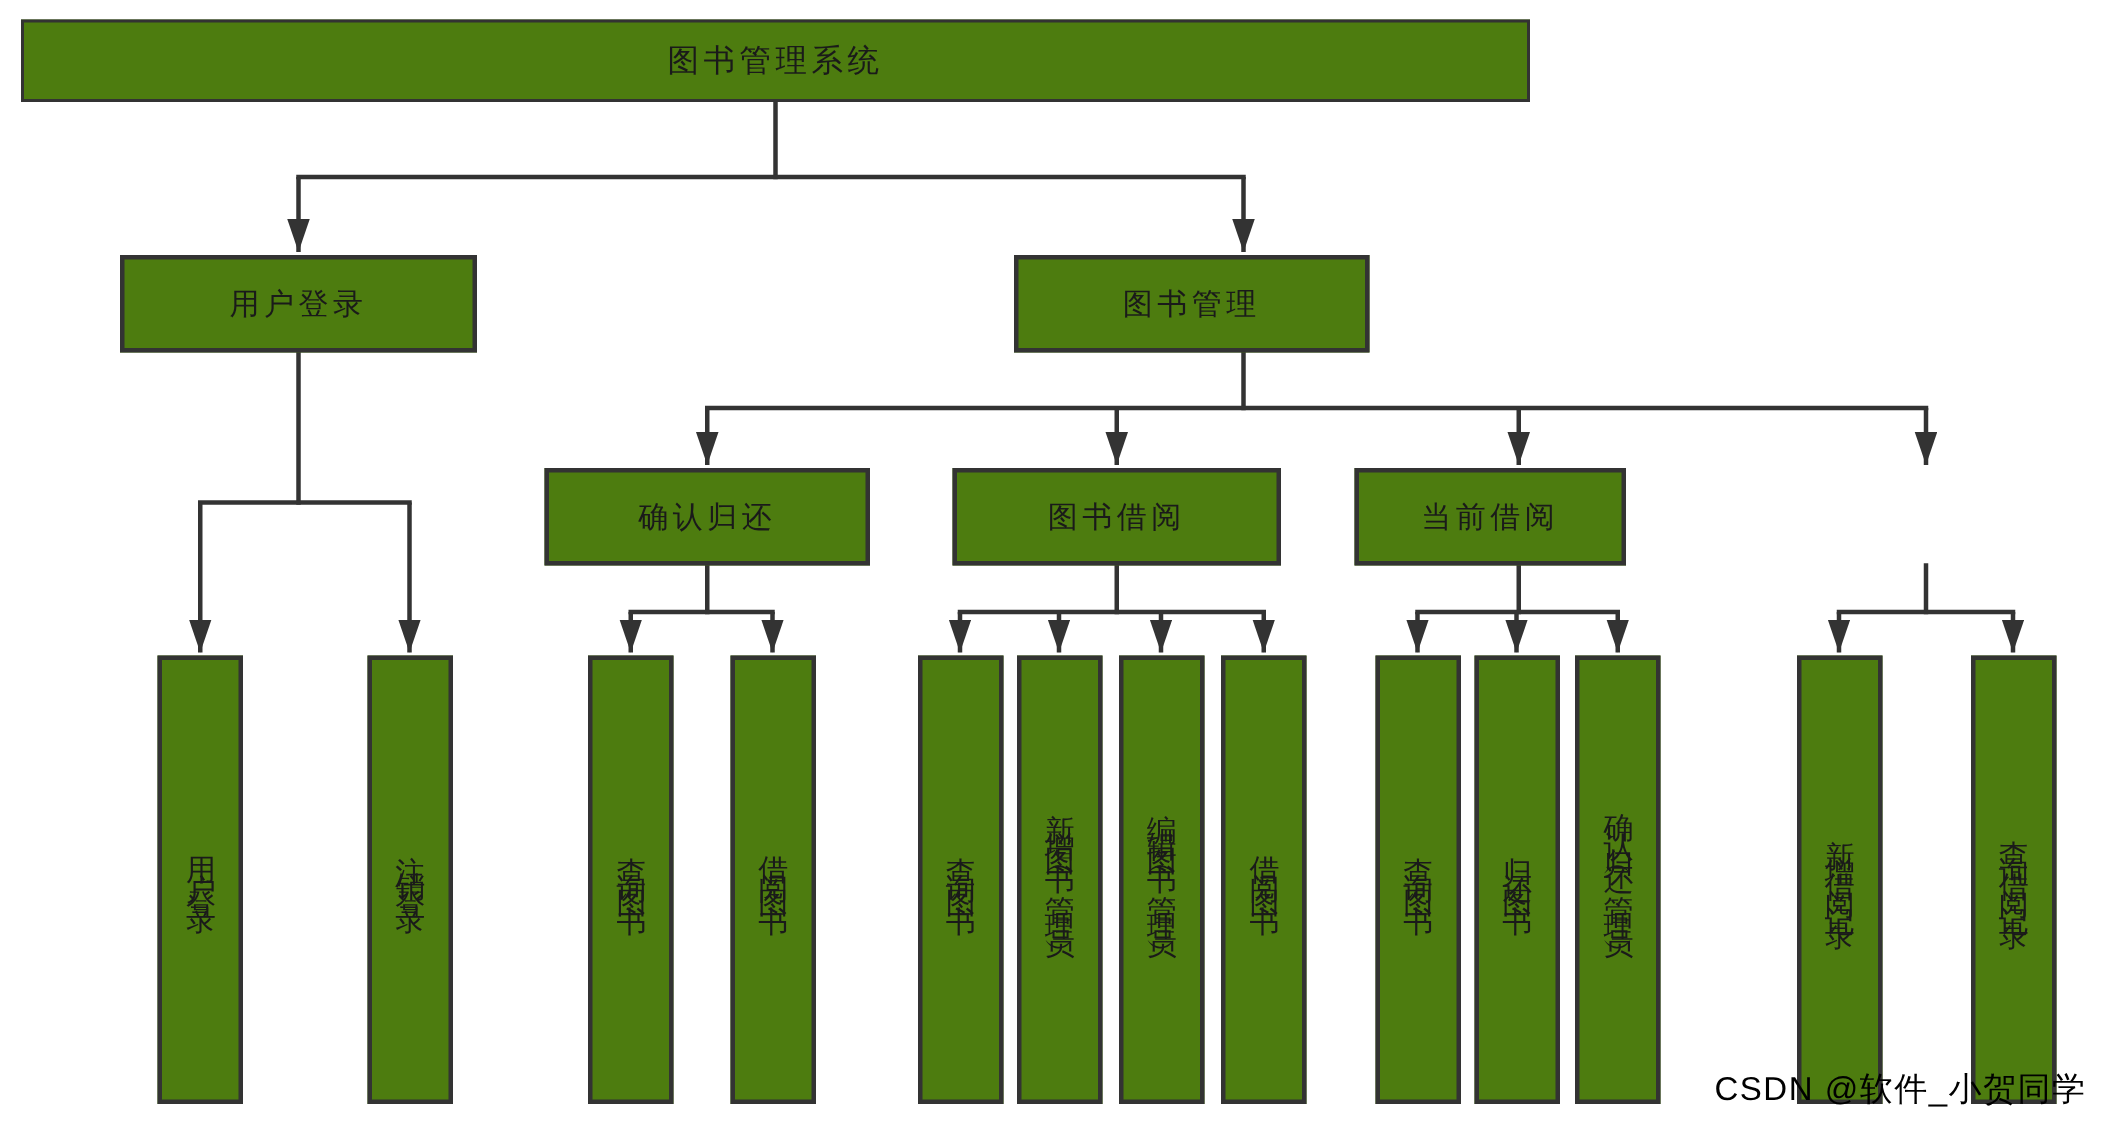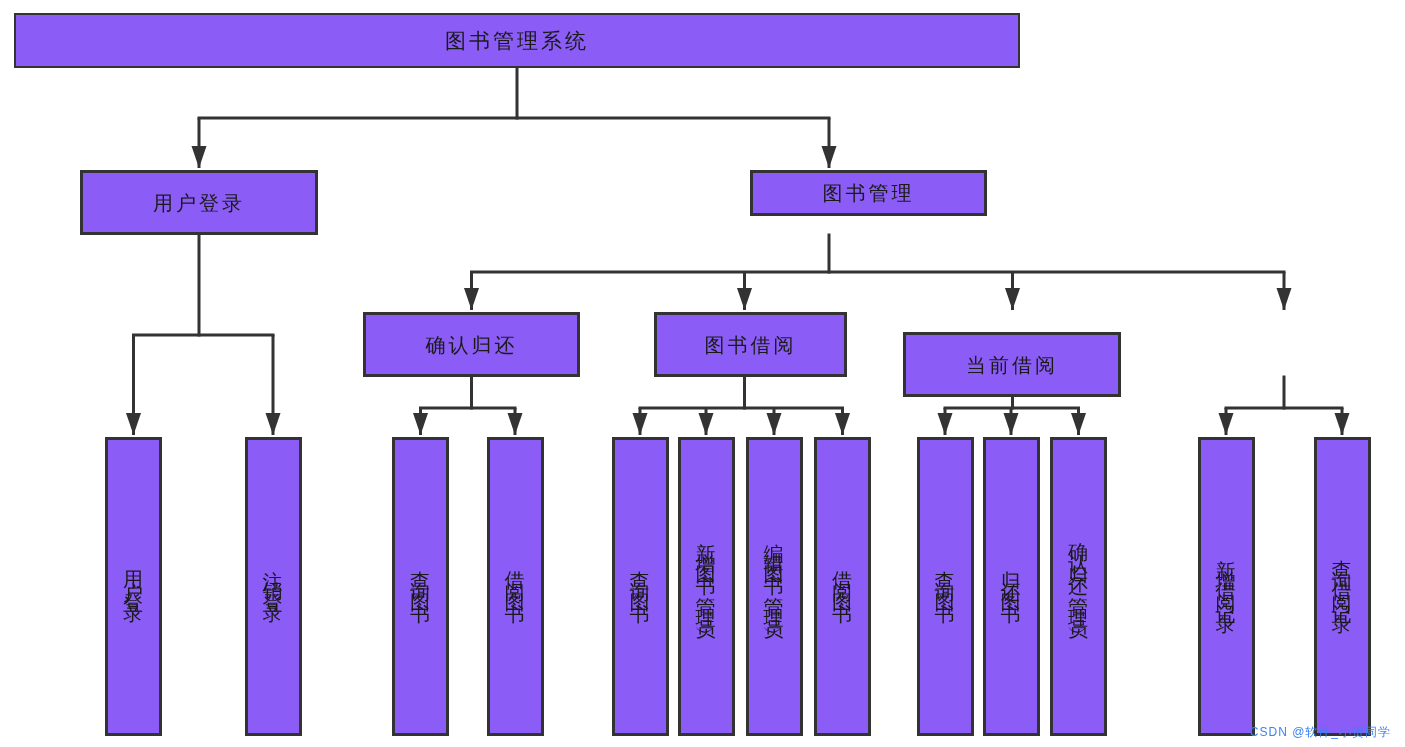--- a/index.html
+++ b/index.html
@@ -16,21 +16,21 @@
     overflow: hidden;
   }
   svg.connectors {
     position: absolute;
     left: 0; top: 0;
     width: 1405px; height: 747px;
     pointer-events: none;
   }
   .box {
     position: absolute;
-    background: #8b5cf6;
+    background: #4d7c0f;
     border: 3px solid #333333;
     display: flex;
     align-items: center;
     justify-content: center;
     z-index: 2;
   }
   .box.root { border-width: 2px; }
   .hl {
     font-size: 20px;
     letter-spacing: 3px;
@@ -45,23 +45,23 @@
     font-size: 20px;
     letter-spacing: 11px;
     line-height: 1;
     color: #1a1a1a;
     transform: translateY(-10px);
   }
   .watermark {
     position: absolute;
     right: 14px;
     bottom: 6px;
-    font-size: 12px;
+    font-size: 22px;
     letter-spacing: 1px;
-    color: #3b82f6;
+    color: #000000;
     z-index: 5;
     white-space: nowrap;
   }
 </style>
 </head>
 <body>
 
 <div class="canvas">
 
   <svg class="connectors" width="1405" height="747" viewBox="0 0 1405 747" xmlns="http://www.w3.org/2000/svg">
@@ -113,31 +113,31 @@
     </g>
   </svg>
 
   <div class="box root" style="left:14px;top:13px;width:1006px;height:55px">
     <span class="hl">图书管理系统</span>
   </div>
 
   <div class="box" style="left:80px;top:170px;width:238px;height:65px">
     <span class="hl">用户登录</span>
   </div>
-  <div class="box" style="left:750px;top:170px;width:237px;height:46px">
+  <div class="box" style="left:676px;top:170px;width:237px;height:65px">
     <span class="hl">图书管理</span>
   </div>
 
   <div class="box" style="left:363px;top:312px;width:217px;height:65px">
     <span class="hl">确认归还</span>
   </div>
-  <div class="box" style="left:654px;top:312px;width:193px;height:65px">
+  <div class="box" style="left:635px;top:312px;width:219px;height:65px">
     <span class="hl">图书借阅</span>
   </div>
-  <div class="box" style="left:903px;top:332px;width:218px;height:65px">
+  <div class="box" style="left:903px;top:312px;width:181px;height:65px">
     <span class="hl">当前借阅</span>
   </div>
 
   <div class="box" style="left:105px;top:437px;width:57px;height:299px">
     <span class="vl">用户登录</span>
   </div>
   <div class="box" style="left:244.5px;top:437px;width:57px;height:299px">
     <span class="vl">注销登录</span>
   </div>
 

